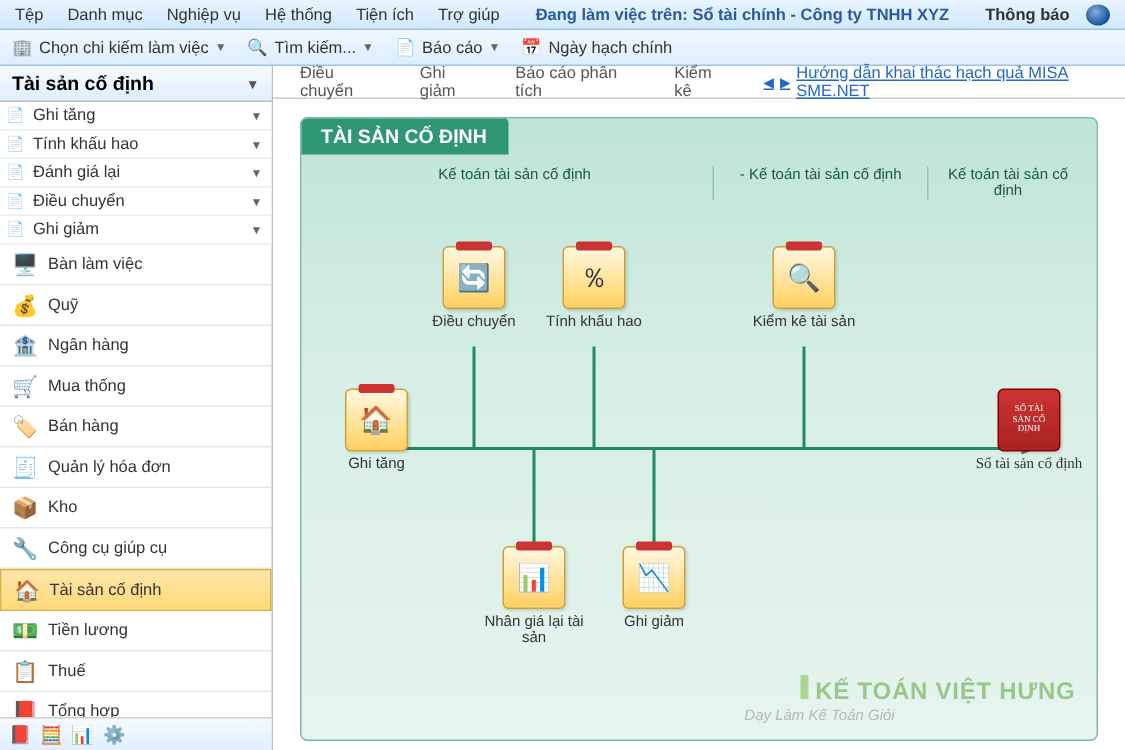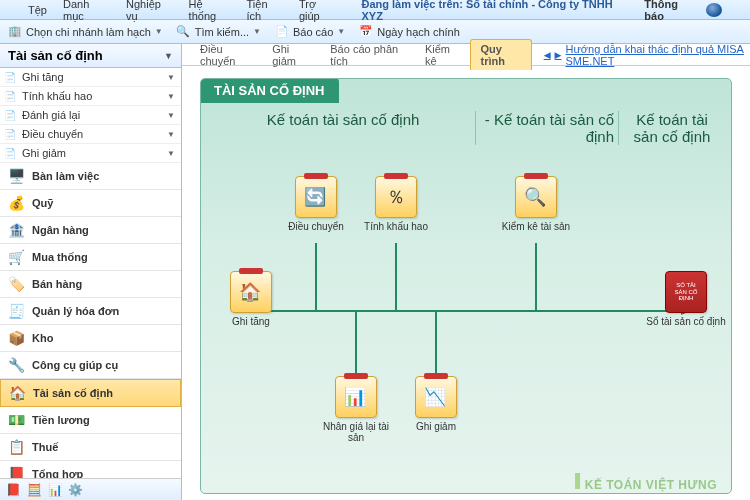--- a/index.html
+++ b/index.html
@@ -1,18 +1,18 @@
 <!DOCTYPE html>
 <html><head>
 <meta charset="utf-8">
 <style>
   * { box-sizing: border-box; margin: 0; padding: 0; }
   body { font-family: "Segoe UI", Tahoma, sans-serif; font-size: 11px; background: #f0f0f0; width: 750px; height: 500px; overflow: hidden; }
   
-  .menubar { height: 20px; background: linear-gradient(#e8f4ff, #d0e8ff); border-bottom: 1px solid #a0c0e0; display: flex; align-items: center; padding: 0 20px; }
+  .menubar { height: 20px; background: linear-gradient(#e8f4ff, #d0e8ff); border-bottom: 1px solid #a0c0e0; display: flex; align-items: center; padding: 0 2px; }
   .menubar span { padding: 2px 8px; color: #333; cursor: pointer; }
   .menubar .status { margin-left: 8px; font-weight: bold; color: #2a5a9a; }
   .menubar .thongbao { margin-left: auto; font-weight: bold; color: #333; display: flex; align-items: center; gap: 3px; }
   .globe-icon { width: 14px; height: 14px; background: radial-gradient(circle at 40% 35%, #8ad 0%, #159 70%); border-radius: 50%; }
   
   .toolbar { height: 24px; background: linear-gradient(#f0f8ff, #dceeff); border-bottom: 1px solid #a0c0e0; display: flex; align-items: center; padding: 0 8px; gap: 14px; }
   .toolbar-item { display: flex; align-items: center; gap: 4px; color: #333; cursor: pointer; }
   .toolbar-item .dd { font-size: 8px; color: #666; }
   .mini-icon { width: 14px; height: 14px; display: inline-flex; align-items: center; justify-content: center; font-size: 11px; }
 
@@ -23,52 +23,52 @@
   .sidebar-title .dd { font-size: 9px; color: #555; }
   .sub-list { background: #fff; }
   .sub-list div { padding: 3px 6px 3px 22px; position: relative; border-bottom: 1px solid #eee; cursor: pointer; color: #333; display:flex; align-items:center; justify-content:space-between;}
   .sub-list div::before { content: "📄"; position: absolute; left: 4px; font-size: 10px; }
   .sub-list .dd { font-size: 8px; color: #666; }
   
   .nav-list { flex: 1; overflow: auto; }
   .nav-item { display: flex; align-items: center; gap: 6px; padding: 4px 8px; border-bottom: 1px solid #e5e5e5; cursor: pointer; }
   .nav-item.active { background: linear-gradient(#ffe7a8, #ffd87a); border: 1px solid #e0b040; }
   .nav-icon { width: 18px; height: 18px; display: flex; align-items: center; justify-content: center; font-size: 14px; }
-  .nav-item span.lbl { font-weight: bold; color: #333; }
+  .nav-item span.lbl { font-weight: normal; color: #333; }
   
   .sidebar-footer { height: 22px; border-top: 1px solid #ccc; background: linear-gradient(#f5faff, #e0eeff); display: flex; align-items: center; padding: 0 6px; gap: 6px; }
   .sidebar-footer .sm { font-size: 12px; }
   
   .content { flex: 1; display: flex; flex-direction: column; background: #fff; }
   .tabs { height: 22px; display: flex; align-items: center; border-bottom: 1px solid #ccc; padding-left: 8px; gap: 2px; }
   .tab { padding: 3px 10px; color: #555; cursor: pointer; }
   .tab.active { background: #ffe7a8; border: 1px solid #e0b040; border-bottom: none; border-radius: 3px 3px 0 0; font-weight: bold; }
   .help-link { margin-left: 10px; color: #2266cc; text-decoration: underline; cursor: pointer; display:flex; align-items:center; gap:4px;}
   .triangle { color: #2266cc; font-size: 9px; }
   
   .diagram-wrap { flex: 1; padding: 12px 18px 6px 18px; position: relative; }
   .panel { background: linear-gradient(#bfe4d8, #d6eee5 40%, #e6f4ee); border: 1px solid #7bb8a3; border-radius: 5px; height: 100%; position: relative; overflow: hidden; }
   .panel-title { background: #2e9673; color: #fff; font-weight: bold; padding: 5px 14px; font-size: 13px; border-radius: 4px 4px 0 0; width: fit-content; margin-left: -1px; margin-top: -1px; }
   
-  .columns-header { display: flex; padding: 8px 10px 6px 10px; font-size: 15px; color: #1a5a40; text-align: center; }
+  .columns-header { display: flex; padding: 8px 10px 6px 10px; font-size: 10px; color: #1a5a40; text-align: center; }
   .col1 { flex: 0 0 52%; border-right: 1px solid #8cc5b0; }
-  .col2 { flex: 0 0 28%; border-right: 1px solid #8cc5b0; padding: 0 4px; text-align: right;}
+  .col2 { flex: 0 0 28%; border-right: 1px solid #8cc5b0; padding: 0 4px;}
   .col3 { flex: 0 0 20%; padding-left: 4px;}
   
   .flow { position: relative; flex: 1; height: calc(100% - 60px); }
   .node { position: absolute; width: 80px; text-align: center; font-size: 10px; color: #333; cursor: pointer; }
   .node .icon { width: 42px; height: 42px; margin: 0 auto 3px auto; background: linear-gradient(#fff8e0, #ffd060); border: 1px solid #d0a030; border-radius: 4px; display: flex; align-items: center; justify-content: center; font-size: 18px; position: relative; box-shadow: 1px 1px 2px rgba(0,0,0,0.15);}
   .node .icon::after{content:""; position:absolute; top:-4px; left:8px; right:8px; height:6px; background:#cc3333; border-radius:2px;}
   .book .icon { background: linear-gradient(#c33, #a22); border: 1px solid #800; color:#fff; font-size:6px; line-height:1.1; padding:4px;}
   .book .icon::after{display:none;}
   
   svg.lines { position: absolute; inset: 0; width: 100%; height: 100%; pointer-events: none; }
   
   .watermark { position: absolute; right: 14px; bottom: 10px; opacity: 0.55; text-align: left; }
-  .watermark .l1 { color: #5aa43a; font-size: 12px; font-weight: 600; letter-spacing: 0.5px;}
+  .watermark .l1 { color: #5aa43a; font-size: 16px; font-weight: 600; letter-spacing: 0.5px;}
   .watermark .l2 { color: #888; font-size: 10px; font-style: italic; }
   .wm-icon { color: #7bc043; font-size: 22px; font-weight: bold; letter-spacing: -4px; margin-right: 4px; margin-left: 36px;}
 </style>
 </head>
 <body>
 
 <div class="menubar">
   <span>Tệp</span>
   <span>Danh mục</span>
   <span>Nghiệp vụ</span>
@@ -78,21 +78,21 @@
   <span class="status">Đang làm việc trên: Sổ tài chính - Công ty TNHH XYZ</span>
   <span class="thongbao">
     <span>Thông báo</span>
     <span class="globe-icon"></span>
   </span>
 </div>
 
 <div class="toolbar">
   <div class="toolbar-item">
       <span class="mini-icon">🏢</span>
-      <span>Chọn chi nhánh làm hạch</span>
+      <span>Chọn chi kiếm làm việc</span>
       <span class="dd">▼</span>
     </div>
   <div class="toolbar-item">
       <span class="mini-icon">🔍</span>
       <span>Tìm kiếm...</span>
       <span class="dd">▼</span>
     </div>
   <div class="toolbar-item">
       <span class="mini-icon">📄</span>
       <span>Báo cáo</span>
@@ -189,25 +189,24 @@
       <span class="sm">⚙️</span>
     </div>
   </div>
 
   <div class="content">
     <div class="tabs">
       <div class="tab">Điều chuyển</div>
       <div class="tab">Ghi giảm</div>
       <div class="tab">Báo cáo phân tích</div>
       <div class="tab">Kiểm kê</div>
-      <div class="tab active">Quy trình</div>
       <div class="help-link">
         <span class="triangle">◀</span>
         <span class="triangle">▶</span>
-        <span>Hướng dẫn khai thác định quả MISA SME.NET</span>
+        <span>Hướng dẫn khai thác hạch quả MISA SME.NET</span>
       </div>
     </div>
 
     <div class="diagram-wrap">
       <div class="panel">
         <div class="panel-title">TÀI SẢN CỐ ĐỊNH</div>
         <div class="columns-header">
           <div class="col1">Kế toán tài sản cố định</div>
           <div class="col2">
             <div>- Kế toán tài sản cố định</div>
@@ -244,26 +243,27 @@
             <div>Kiểm kê tài sản</div>
           </div>
           <div class="node" style="left:115px; top:225px;">
             <div class="icon">📊</div>
             <div>Nhân giá lại tài sản</div>
           </div>
           <div class="node" style="left:195px; top:225px;">
             <div class="icon">📉</div>
             <div>Ghi giảm</div>
           </div>
-          <div class="node book" style="left:445px; top:120px;">
+          <div class="node book" style="left:445px; top:120px;font-family:Liberation Serif, serif;">
             <div class="icon">SỔ TÀI SẢN CỐ ĐỊNH</div>
             <div>Sổ tài sản cố định</div>
           </div>
 
           <div class="watermark">
             <span class="wm-icon">ll</span>
             <span class="l1">KẾ TOÁN VIỆT HƯNG</span>
+            <div class="l2">Dạy Làm Kế Toán Giỏi</div>
           </div>
         </div>
       </div>
     </div>
   </div>
 </div>
 
 </body></html>

